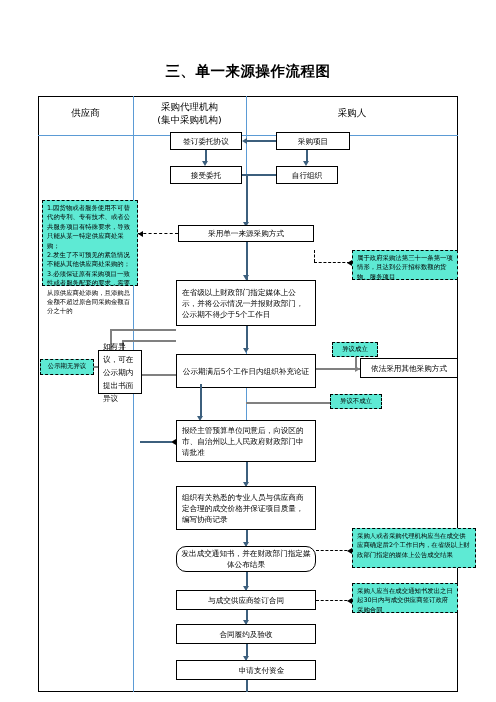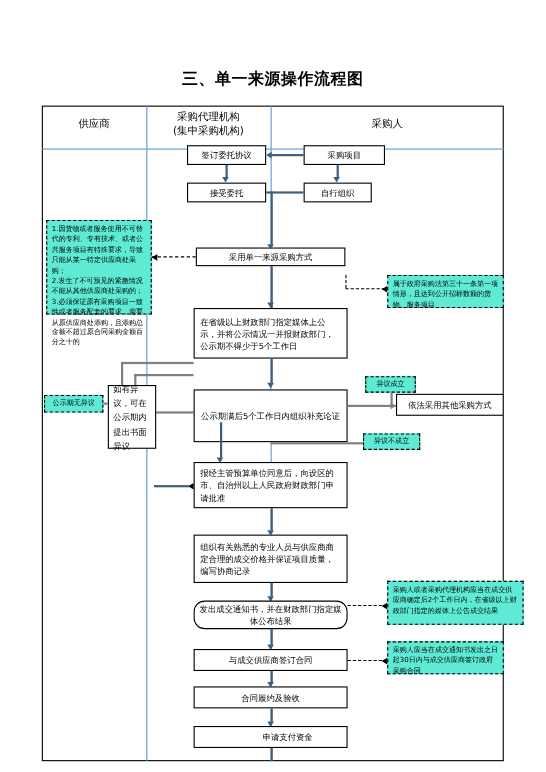--- a/index.html
+++ b/index.html
@@ -158,30 +158,30 @@
   <div class="arw down" style="left:243.4px;top:316px;"></div>
 
   <div class="ln h gray" style="left:110px;top:297px;width:66px;"></div>
   <div class="ln v gray" style="left:110px;top:297px;height:30px;"></div>
   <div class="arw down gy" style="left:107.4px;top:327px;"></div>
   <div class="ln h gray" style="left:122px;top:308px;width:54px;"></div>
   <div class="ln v gray" style="left:122px;top:308px;height:35px;"></div>
   <div class="ln h gray" style="left:122px;top:342px;width:54px;"></div>
   <div class="arw right gy" style="left:176px;top:339.5px;"></div>
 
-  <div class="box just" style="left:98px;top:318px;width:44px;height:58px;padding:3px 4px;line-height:13px;">
+  <div class="box just" style="left:98px;top:318px;width:44px;height:44px;padding:3px 4px;line-height:13px;">
     <span>如有异议，可在公示期内提出书面异议</span>
   </div>
 
   <div class="note ctr" style="left:40px;top:327px;width:54px;height:16px;text-align:right;">
     <span>公示期无异议</span>
   </div>
   <div class="ln h gray" style="left:94px;top:334px;width:4px;"></div>
 
-  <div class="box" style="left:176px;top:322px;width:140px;height:48px;">
+  <div class="box" style="left:176px;top:322px;width:140px;height:34px;">
     <span>公示期满后5个工作日内组织补充论证</span>
   </div>
 
   <div class="ln h gray" style="left:316px;top:336px;width:140px;"></div>
   <div class="ln v gray" style="left:355px;top:325px;height:11px;"></div>
   <div class="note ctr" style="left:332px;top:310px;width:46px;height:15px;">
     <span>异议成立</span>
   </div>
   <div class="box" style="left:360px;top:326px;width:98px;height:20px;">
     <span>依法采用其他采购方式</span>

